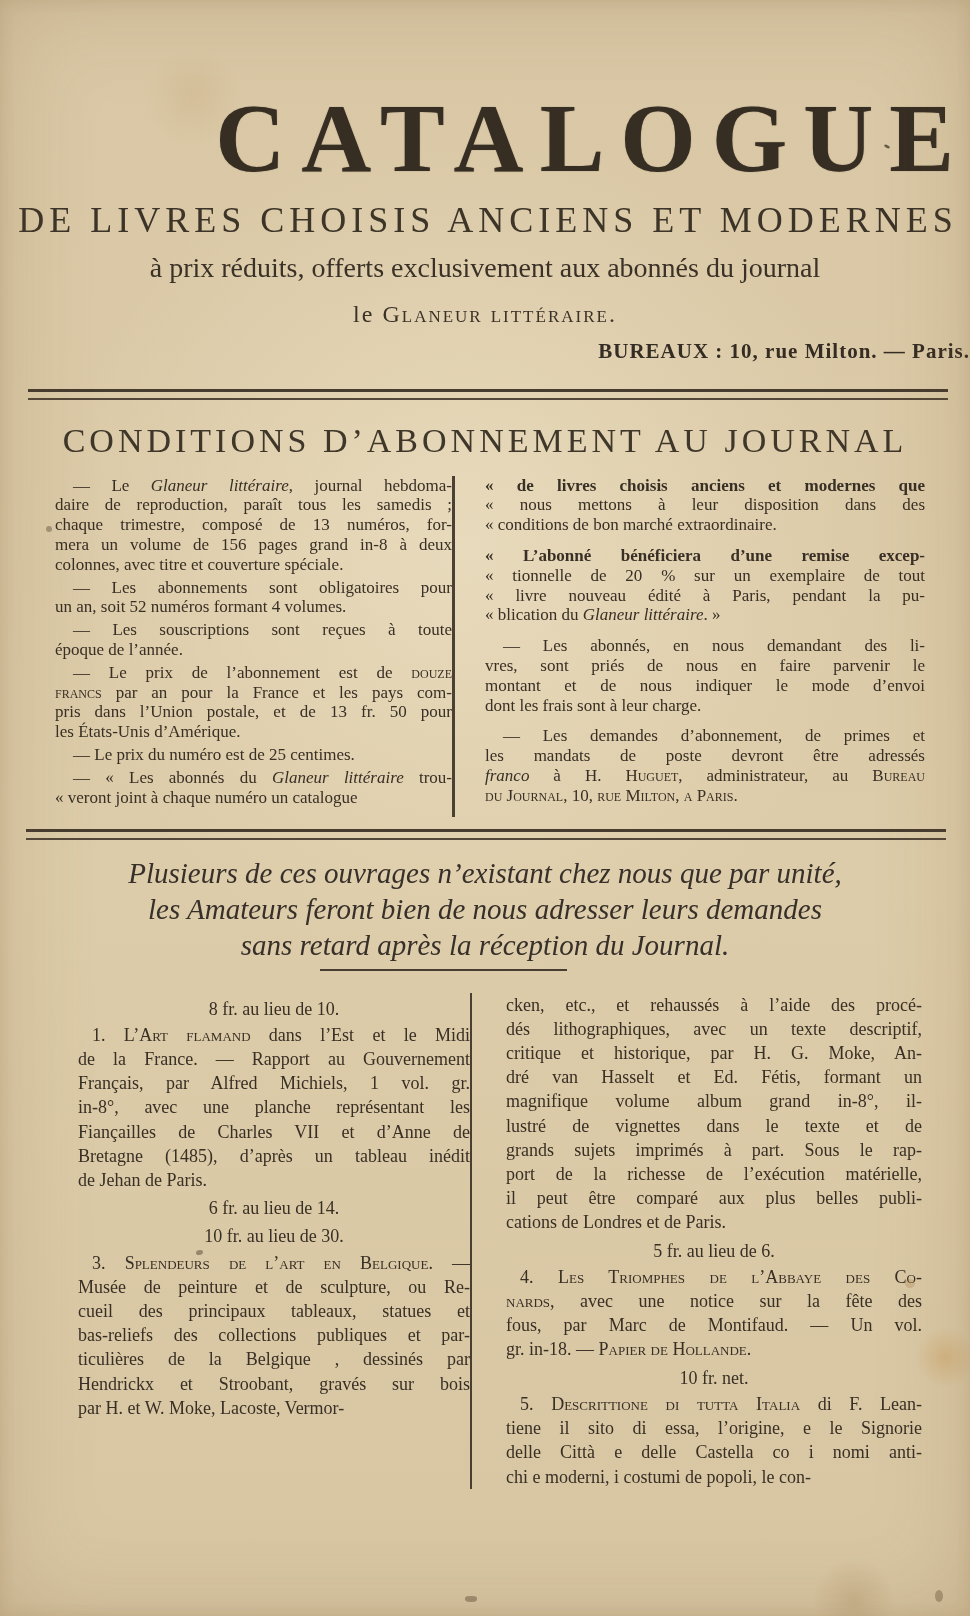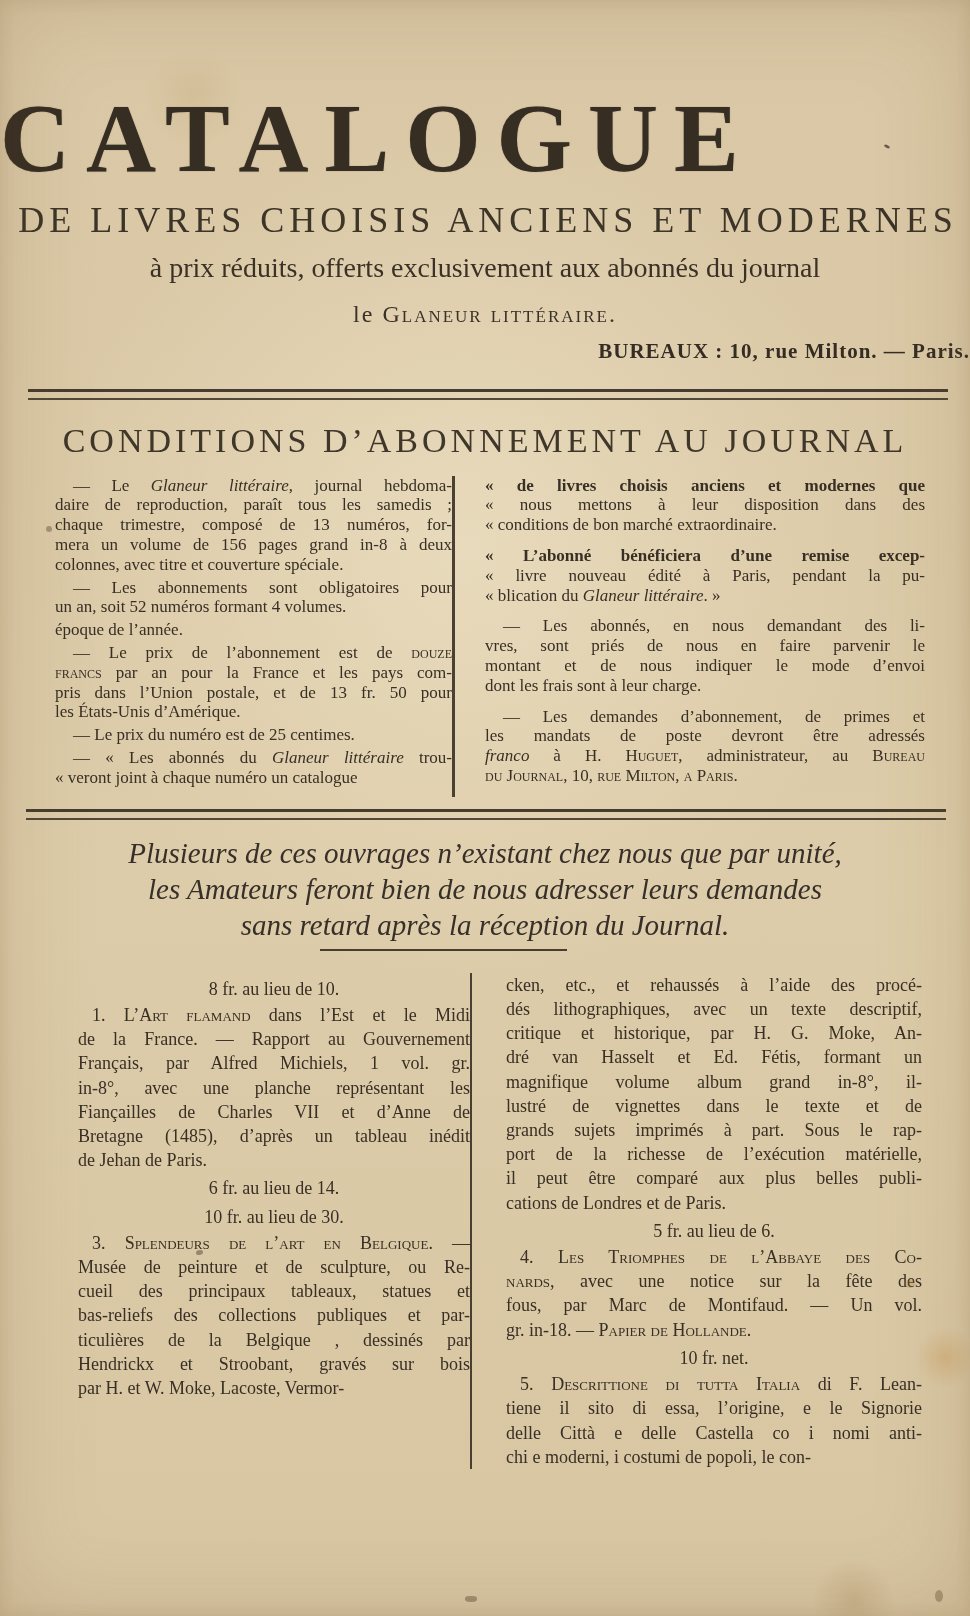--- a/index.html
+++ b/index.html
@@ -20,21 +20,21 @@
   .page::after{
     content:"";position:absolute;inset:0;pointer-events:none;
     box-shadow:inset 0 0 95px rgba(125,92,45,.22), inset 0 0 16px rgba(110,80,40,.14);
   }
   .sc{font-variant:small-caps;}
   i{font-style:italic;}
 
   
   .title{
     margin:86px 0 0;
-    text-align:left;font-size:97px;line-height:1.1;
+    text-align:right;font-size:97px;line-height:1.1;
     font-weight:bold;letter-spacing:16px;
     color:rgba(48,40,30,.93);
     text-shadow:0 0 1px rgba(48,40,30,.5);
   }
   .subtitle{
     margin-top:6px;padding-left:6px;text-align:center;
     font-size:36px;line-height:42px;letter-spacing:5px;color:rgba(52,44,33,.95);
   }
   .tagline{margin-top:9px;text-align:center;font-size:28px;line-height:36px;color:#3a3127;}
   .journal{margin-top:13px;text-align:center;font-size:24px;line-height:30px;letter-spacing:2px;color:#3a3127;}
@@ -107,20 +107,21 @@
           <div class="ln j">daire de reproduction, paraît tous les samedis ;</div>
           <div class="ln j">chaque trimestre, composé de 13 numéros, for-</div>
           <div class="ln j">mera un volume de 156 pages grand in-8 à deux</div>
           <div class="ln">colonnes, avec titre et couverture spéciale.</div>
         </div>
         <div class="block para">
           <div class="ln j first">— Les abonnements sont obligatoires pour</div>
           <div class="ln">un an, soit 52 numéros formant 4 volumes.</div>
         </div>
         <div class="block para">
+          <div class="ln j first">— Les souscriptions sont reçues à toute</div>
           <div class="ln">époque de l’année.</div>
         </div>
         <div class="block para">
           <div class="ln j first">— Le prix de l’abonnement est de <span class="sc">douze</span></div>
           <div class="ln j"><span class="sc">francs</span> par an pour la France et les pays com-</div>
           <div class="ln j">pris dans l’Union postale, et de 13 fr. 50 pour</div>
           <div class="ln">les États-Unis d’Amérique.</div>
         </div>
         <div class="block para">
           <div class="ln first">— Le prix du numéro est de 25 centimes.</div>
@@ -132,20 +133,21 @@
       </div>
     <div class="vrule"></div>
     <div class="cond-right">
         <div class="block quote">
           <div class="ln j first">« de livres choisis anciens et modernes que</div>
           <div class="ln j">« nous mettons à leur disposition dans des</div>
           <div class="ln">« conditions de bon marché extraordinaire.</div>
         </div>
         <div class="block quote">
           <div class="ln j first">« L’abonné bénéficiera d’une remise excep-</div>
+          <div class="ln j">« tionnelle de 20 % sur un exemplaire de tout</div>
           <div class="ln j">« livre nouveau édité à Paris, pendant la pu-</div>
           <div class="ln">« blication du <i>Glaneur littéraire</i>. »</div>
         </div>
         <div class="block para">
           <div class="ln j first">— Les abonnés, en nous demandant des li-</div>
           <div class="ln j">vres, sont priés de nous en faire parvenir le</div>
           <div class="ln j">montant et de nous indiquer le mode d’envoi</div>
           <div class="ln">dont les frais sont à leur charge.</div>
         </div>
         <div class="block para">

